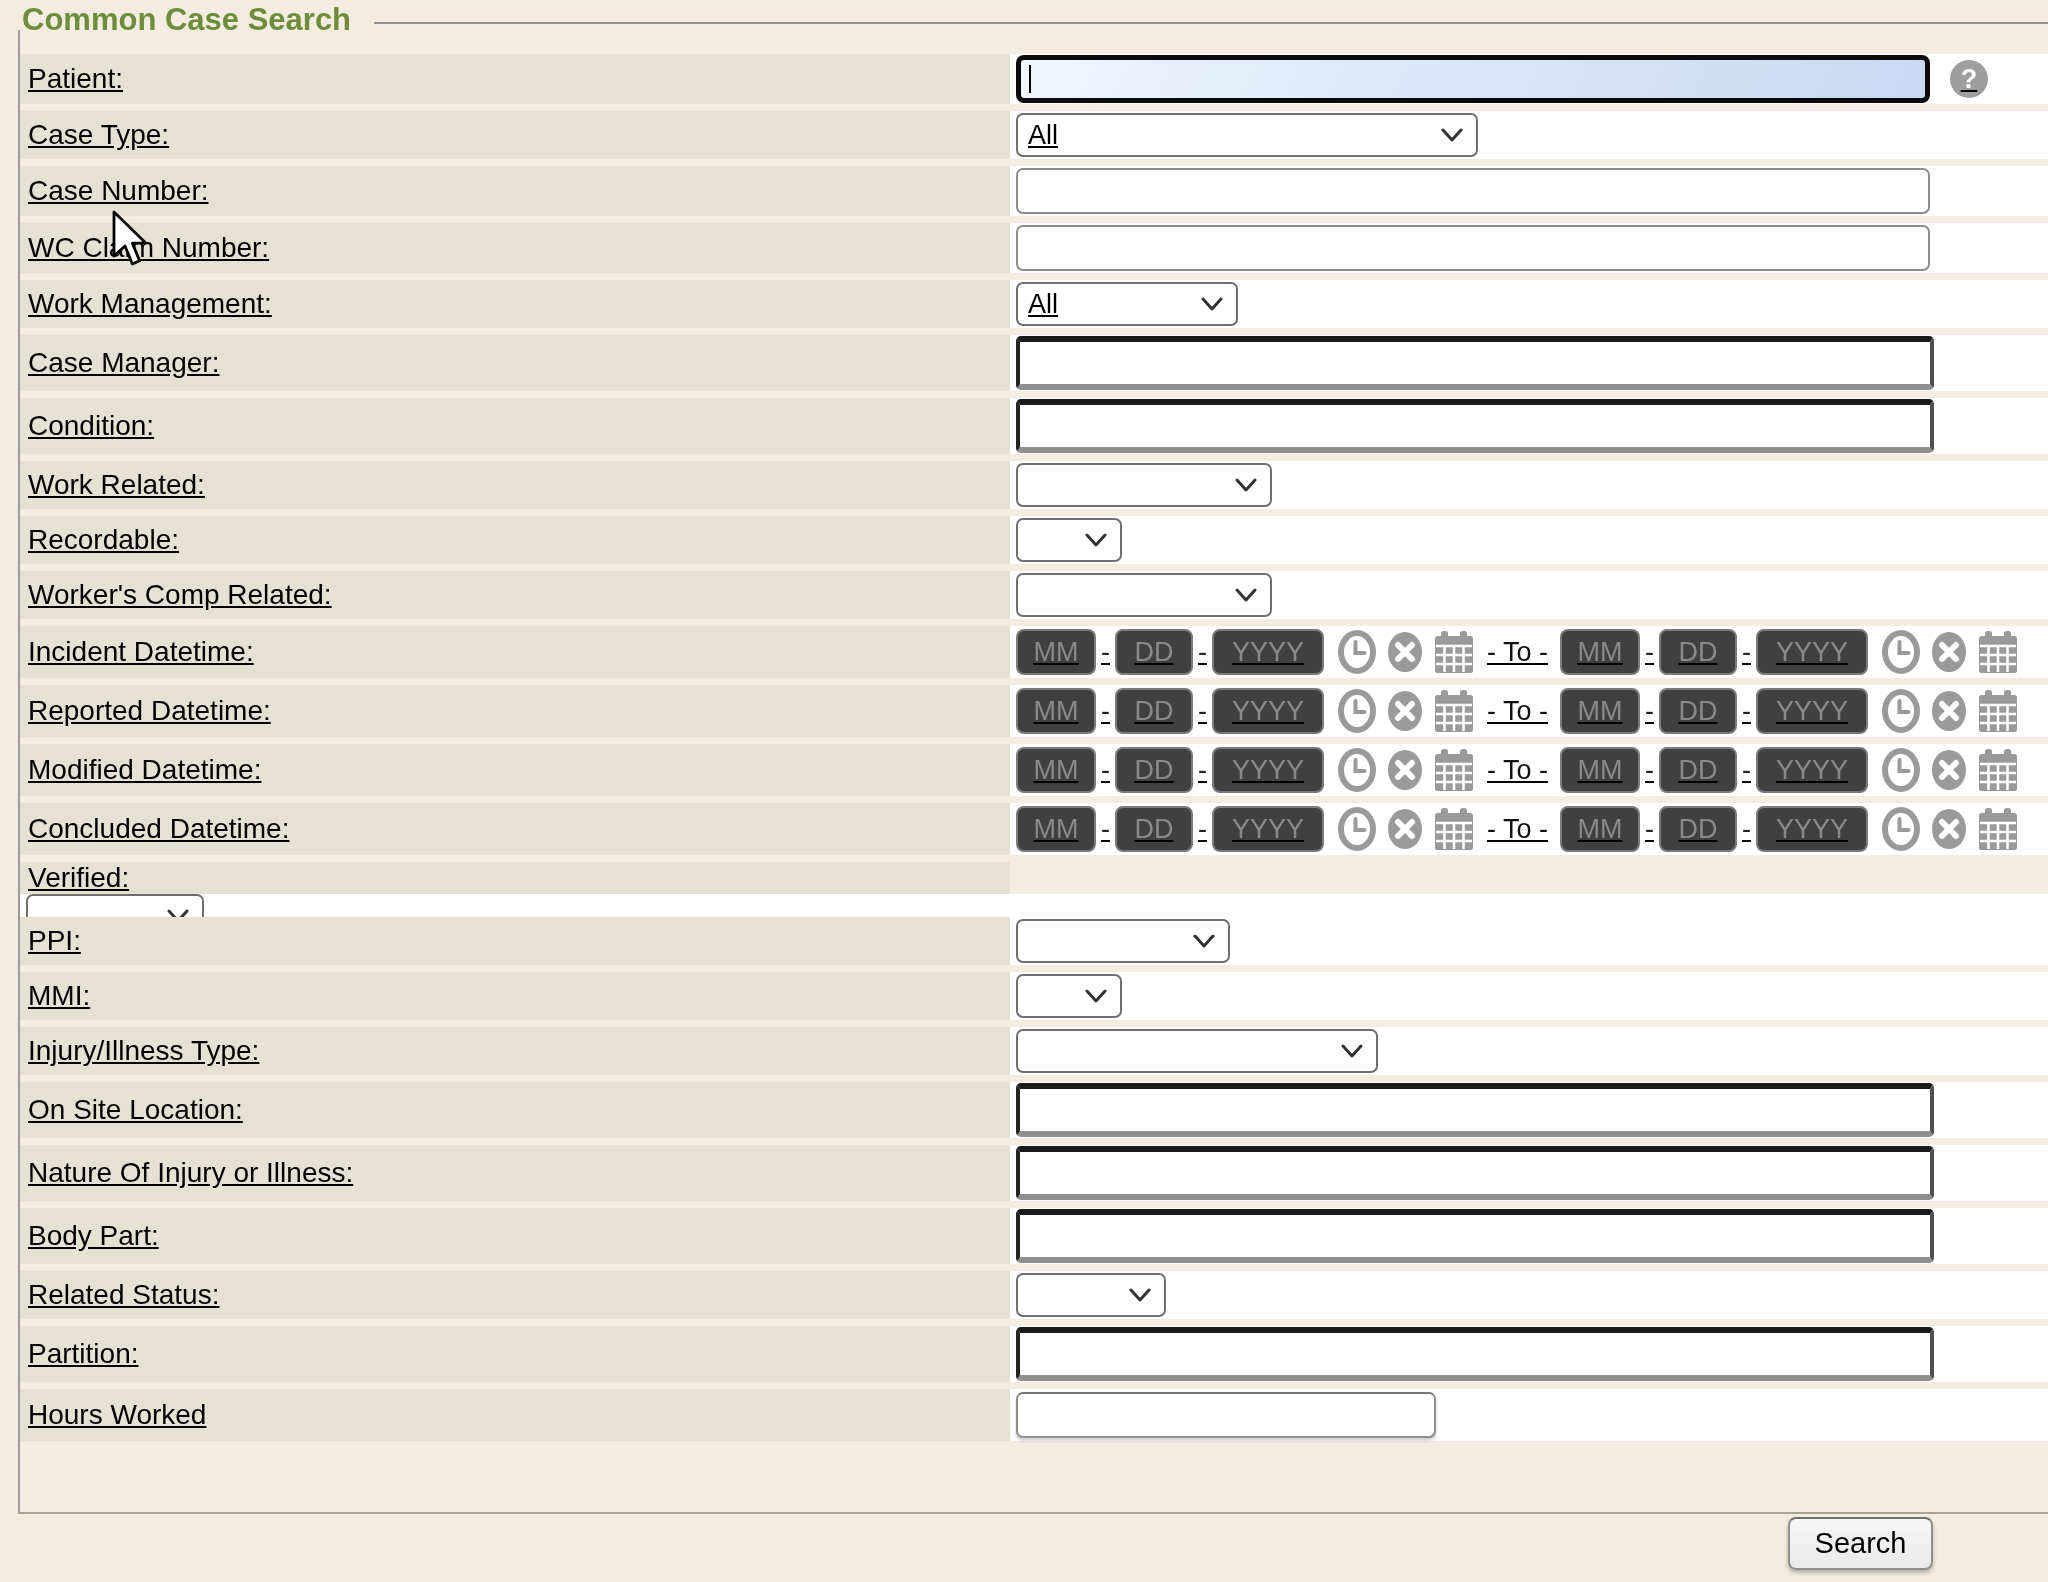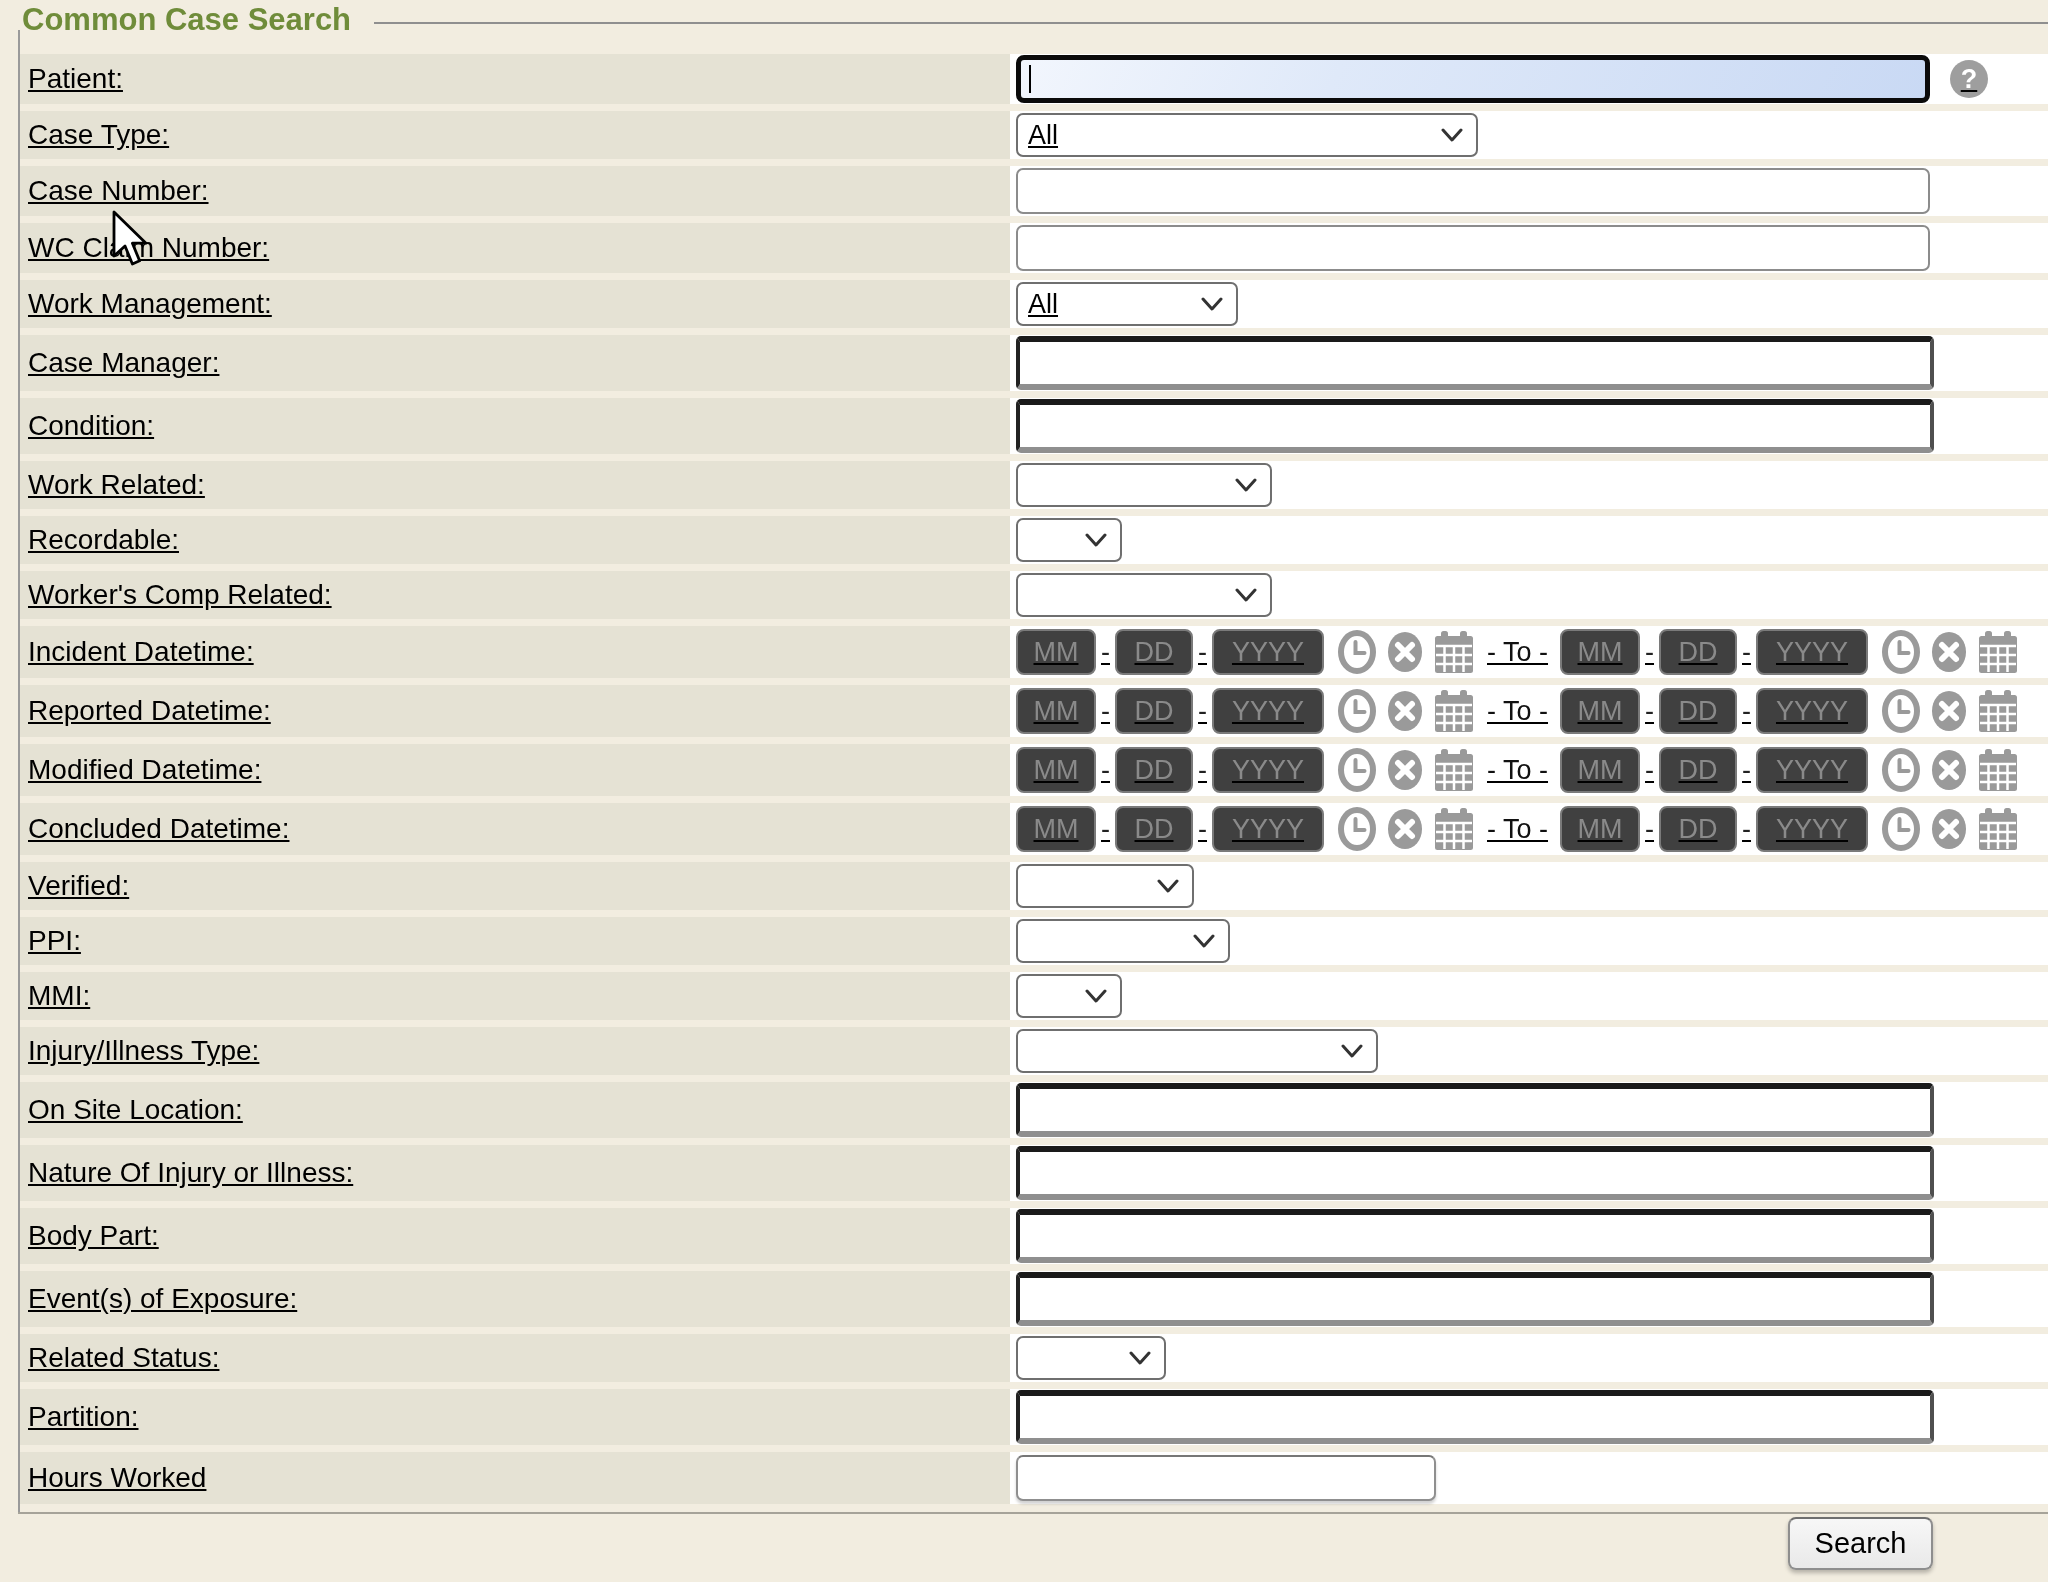--- a/index.html
+++ b/index.html
@@ -384,21 +384,21 @@
             <rect x="27" y="2" width="7" height="12" rx="2.5" fill="#9a9a9a"></rect>
             <rect x="2" y="7" width="38" height="37" rx="2.5" fill="#9a9a9a"></rect>
             <g stroke="#fff" stroke-width="2.5">
               <path d="M3 17 H39 M3 26 H39 M3 35 H39"></path>
               <path d="M11.5 17 V43 M21 17 V43 M30.5 17 V43"></path>
             </g>
           </svg>
         </div>
       </div>
     </div>
-    <div class="row" style="height: 48px;">
+    <div class="row" style="height: 48px; flex-direction: column;">
       <div class="label-cell">
         <span>Verified:</span>
       </div>
       <div class="field-cell">
         <div class="sel" style="width:178px">
           <span class="val"></span>
           <svg width="24" height="15" viewBox="0 0 24 15">
             <path d="M3 2 L12 12 L21 2" fill="none" stroke="#333" stroke-width="3" stroke-linecap="round" stroke-linejoin="round"></path>
           </svg>
         </div>
@@ -455,28 +455,20 @@
       <div class="label-cell">
         <span>Nature Of Injury or Illness:</span>
       </div>
       <div class="field-cell">
         <div class="tinput bevel"></div>
       </div>
     </div>
     <div class="row" style="height: 56px;">
       <div class="label-cell">
         <span>Body Part:</span>
-      </div>
-      <div class="field-cell">
-        <div class="tinput bevel"></div>
-      </div>
-    </div>
-    <div class="row" style="height: 56px;">
-      <div class="label-cell">
-        <span>Event(s) of Exposure:</span>
       </div>
       <div class="field-cell">
         <div class="tinput bevel"></div>
       </div>
     </div>
     <div class="row" style="height: 48px;">
       <div class="label-cell">
         <span>Related Status:</span>
       </div>
       <div class="field-cell">

